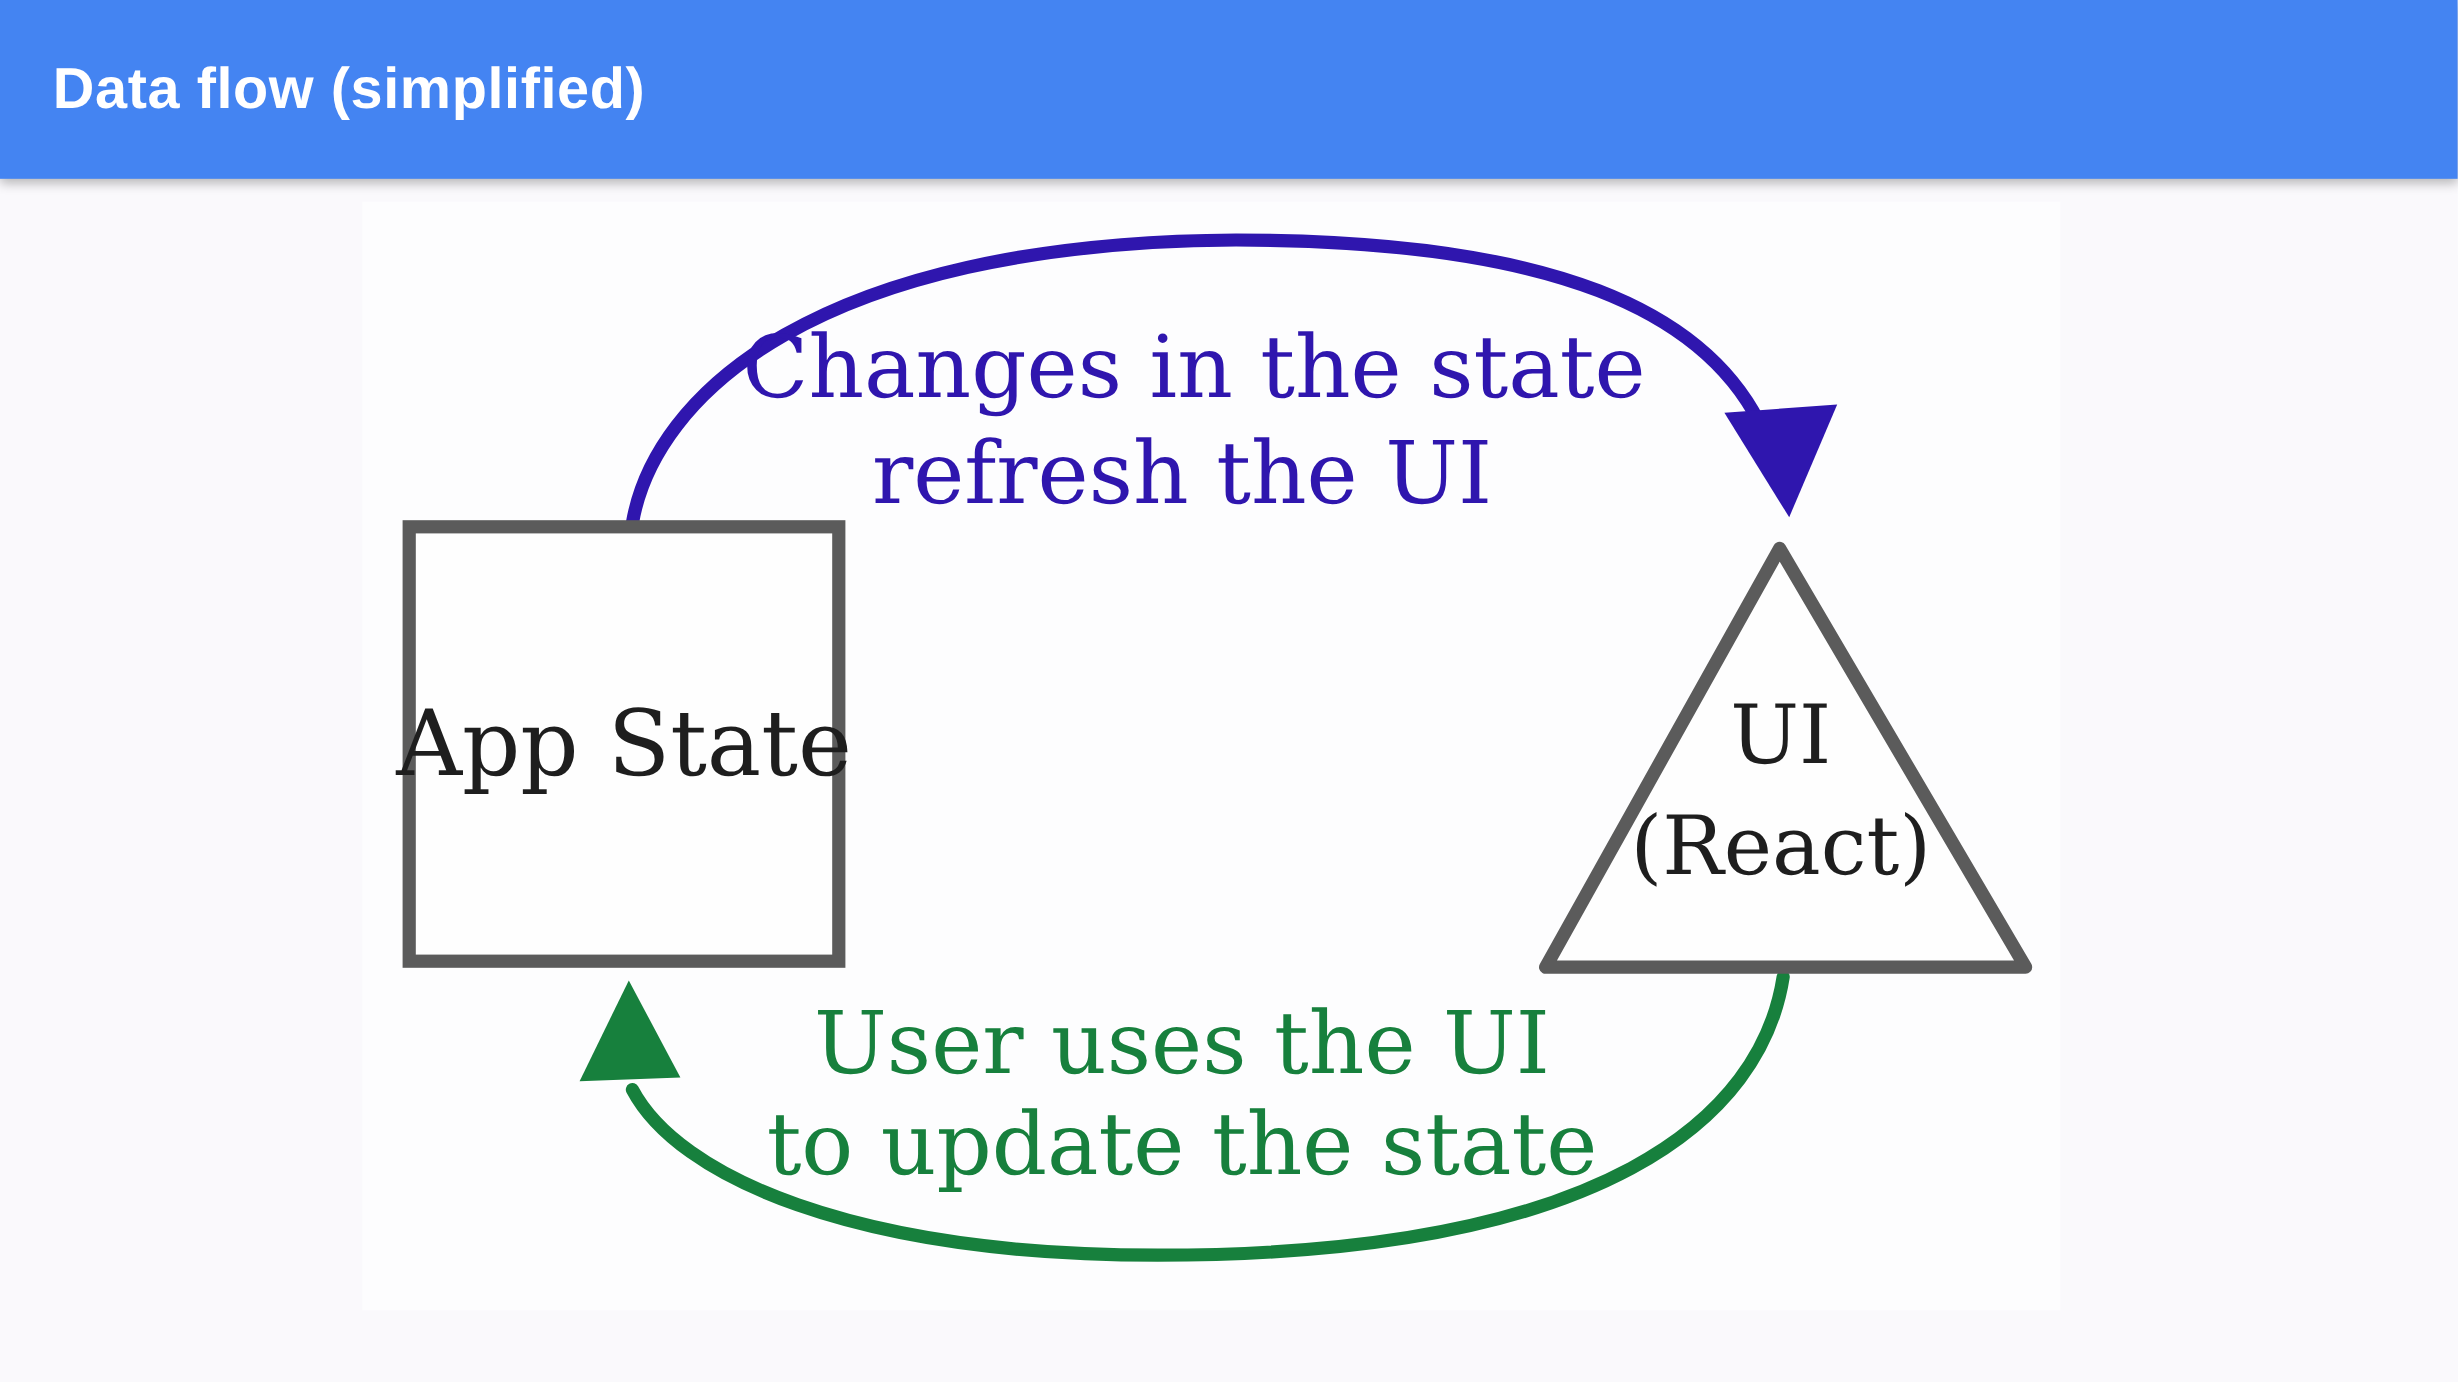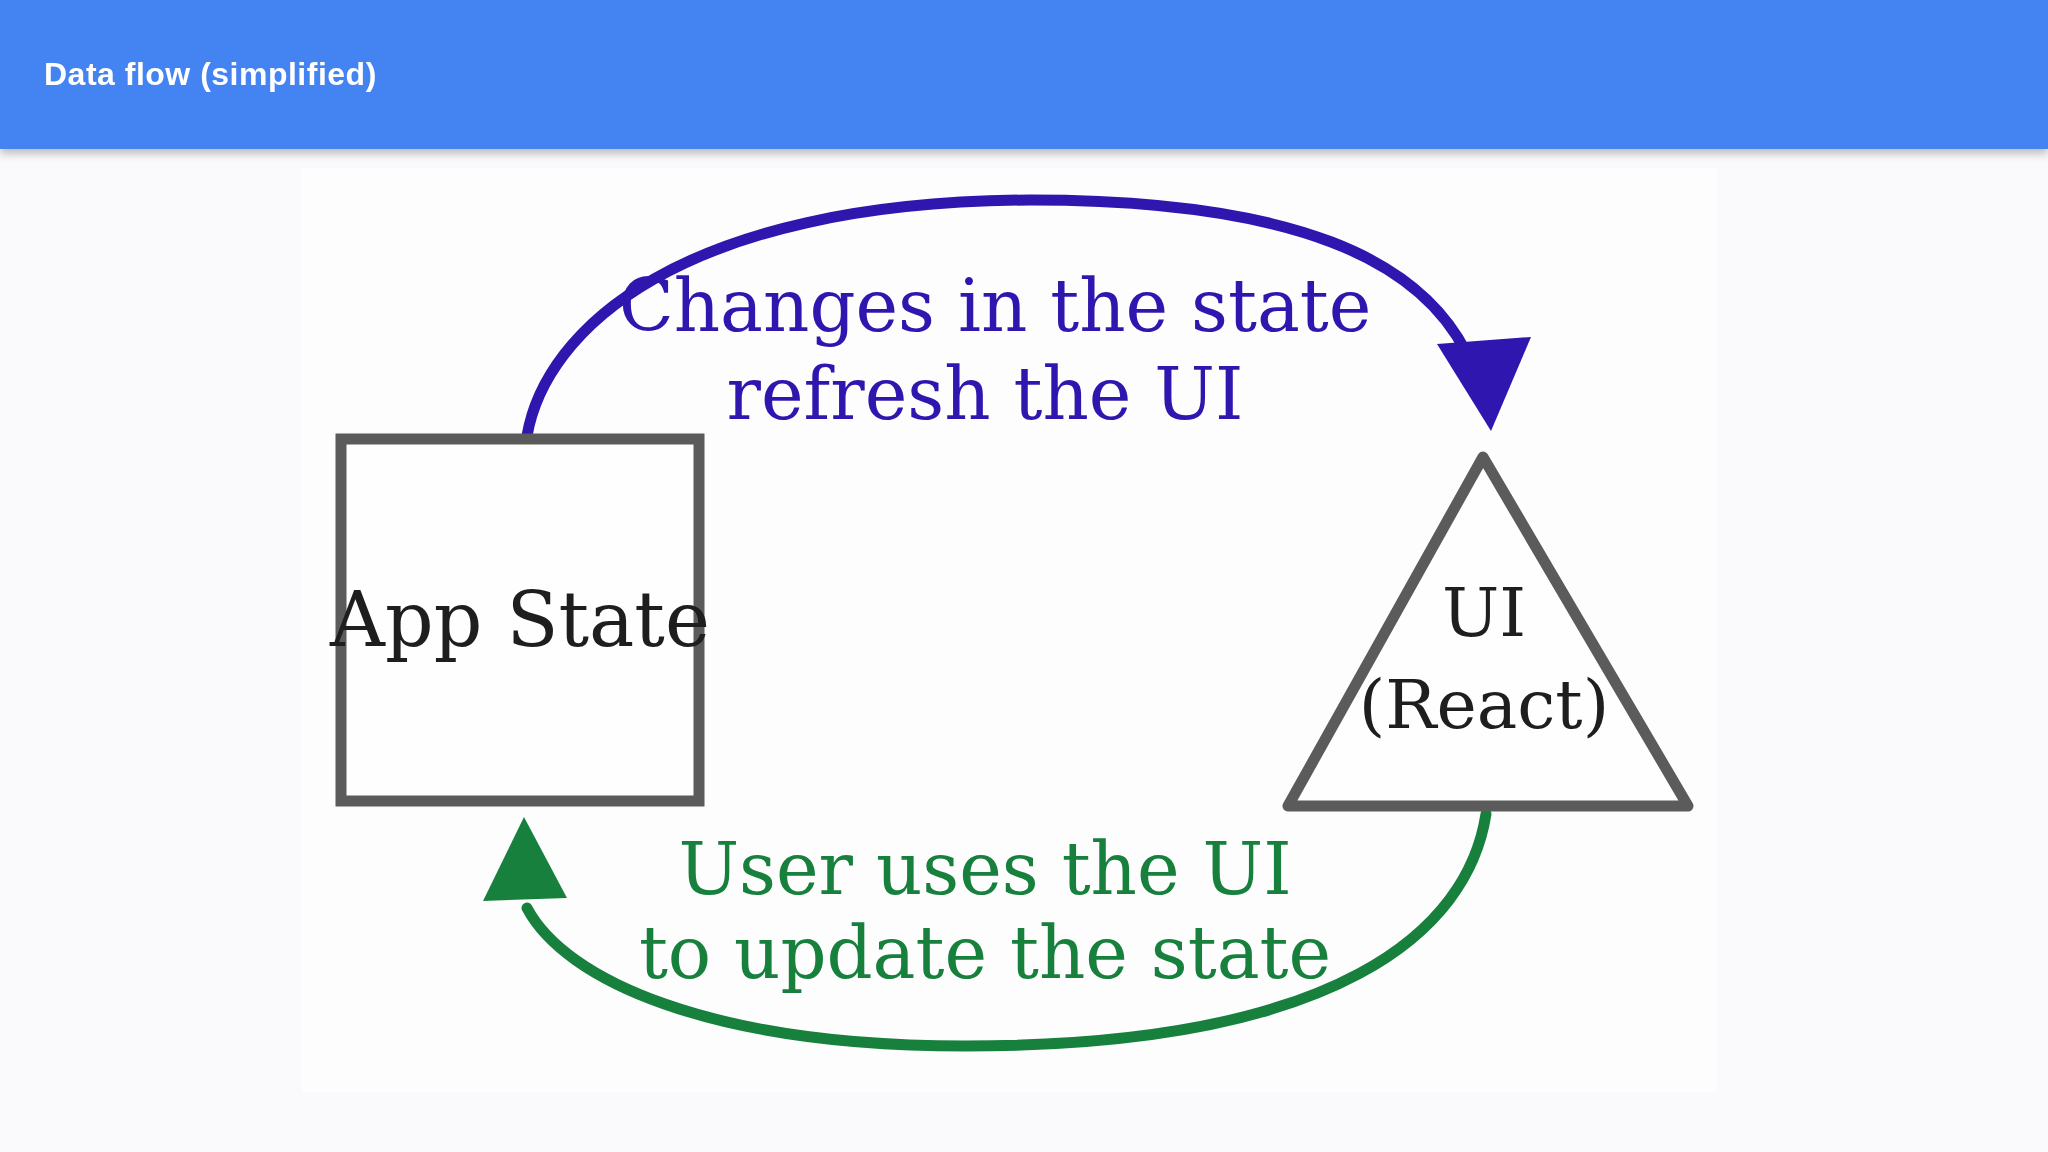--- a/index.html
+++ b/index.html
@@ -15,21 +15,21 @@
     left: 0; top: 0;
     width: 2048px;
     height: 149px;
     box-shadow: 0 4px 9px rgba(0,0,0,0.28);
     display: flex;
     align-items: center;
     z-index: 10;
   }
   .app-header .title {
     margin-left: 44px;
-    font-size: 32px;
+    font-size: 48px;
     font-weight: bold;
     letter-spacing: 0.5px;
     color: #ffffff;
   }
   .diagram-svg {
     position: absolute;
     left: 0; top: 0;
     z-index: 1;
   }
   .diagram-svg text {

